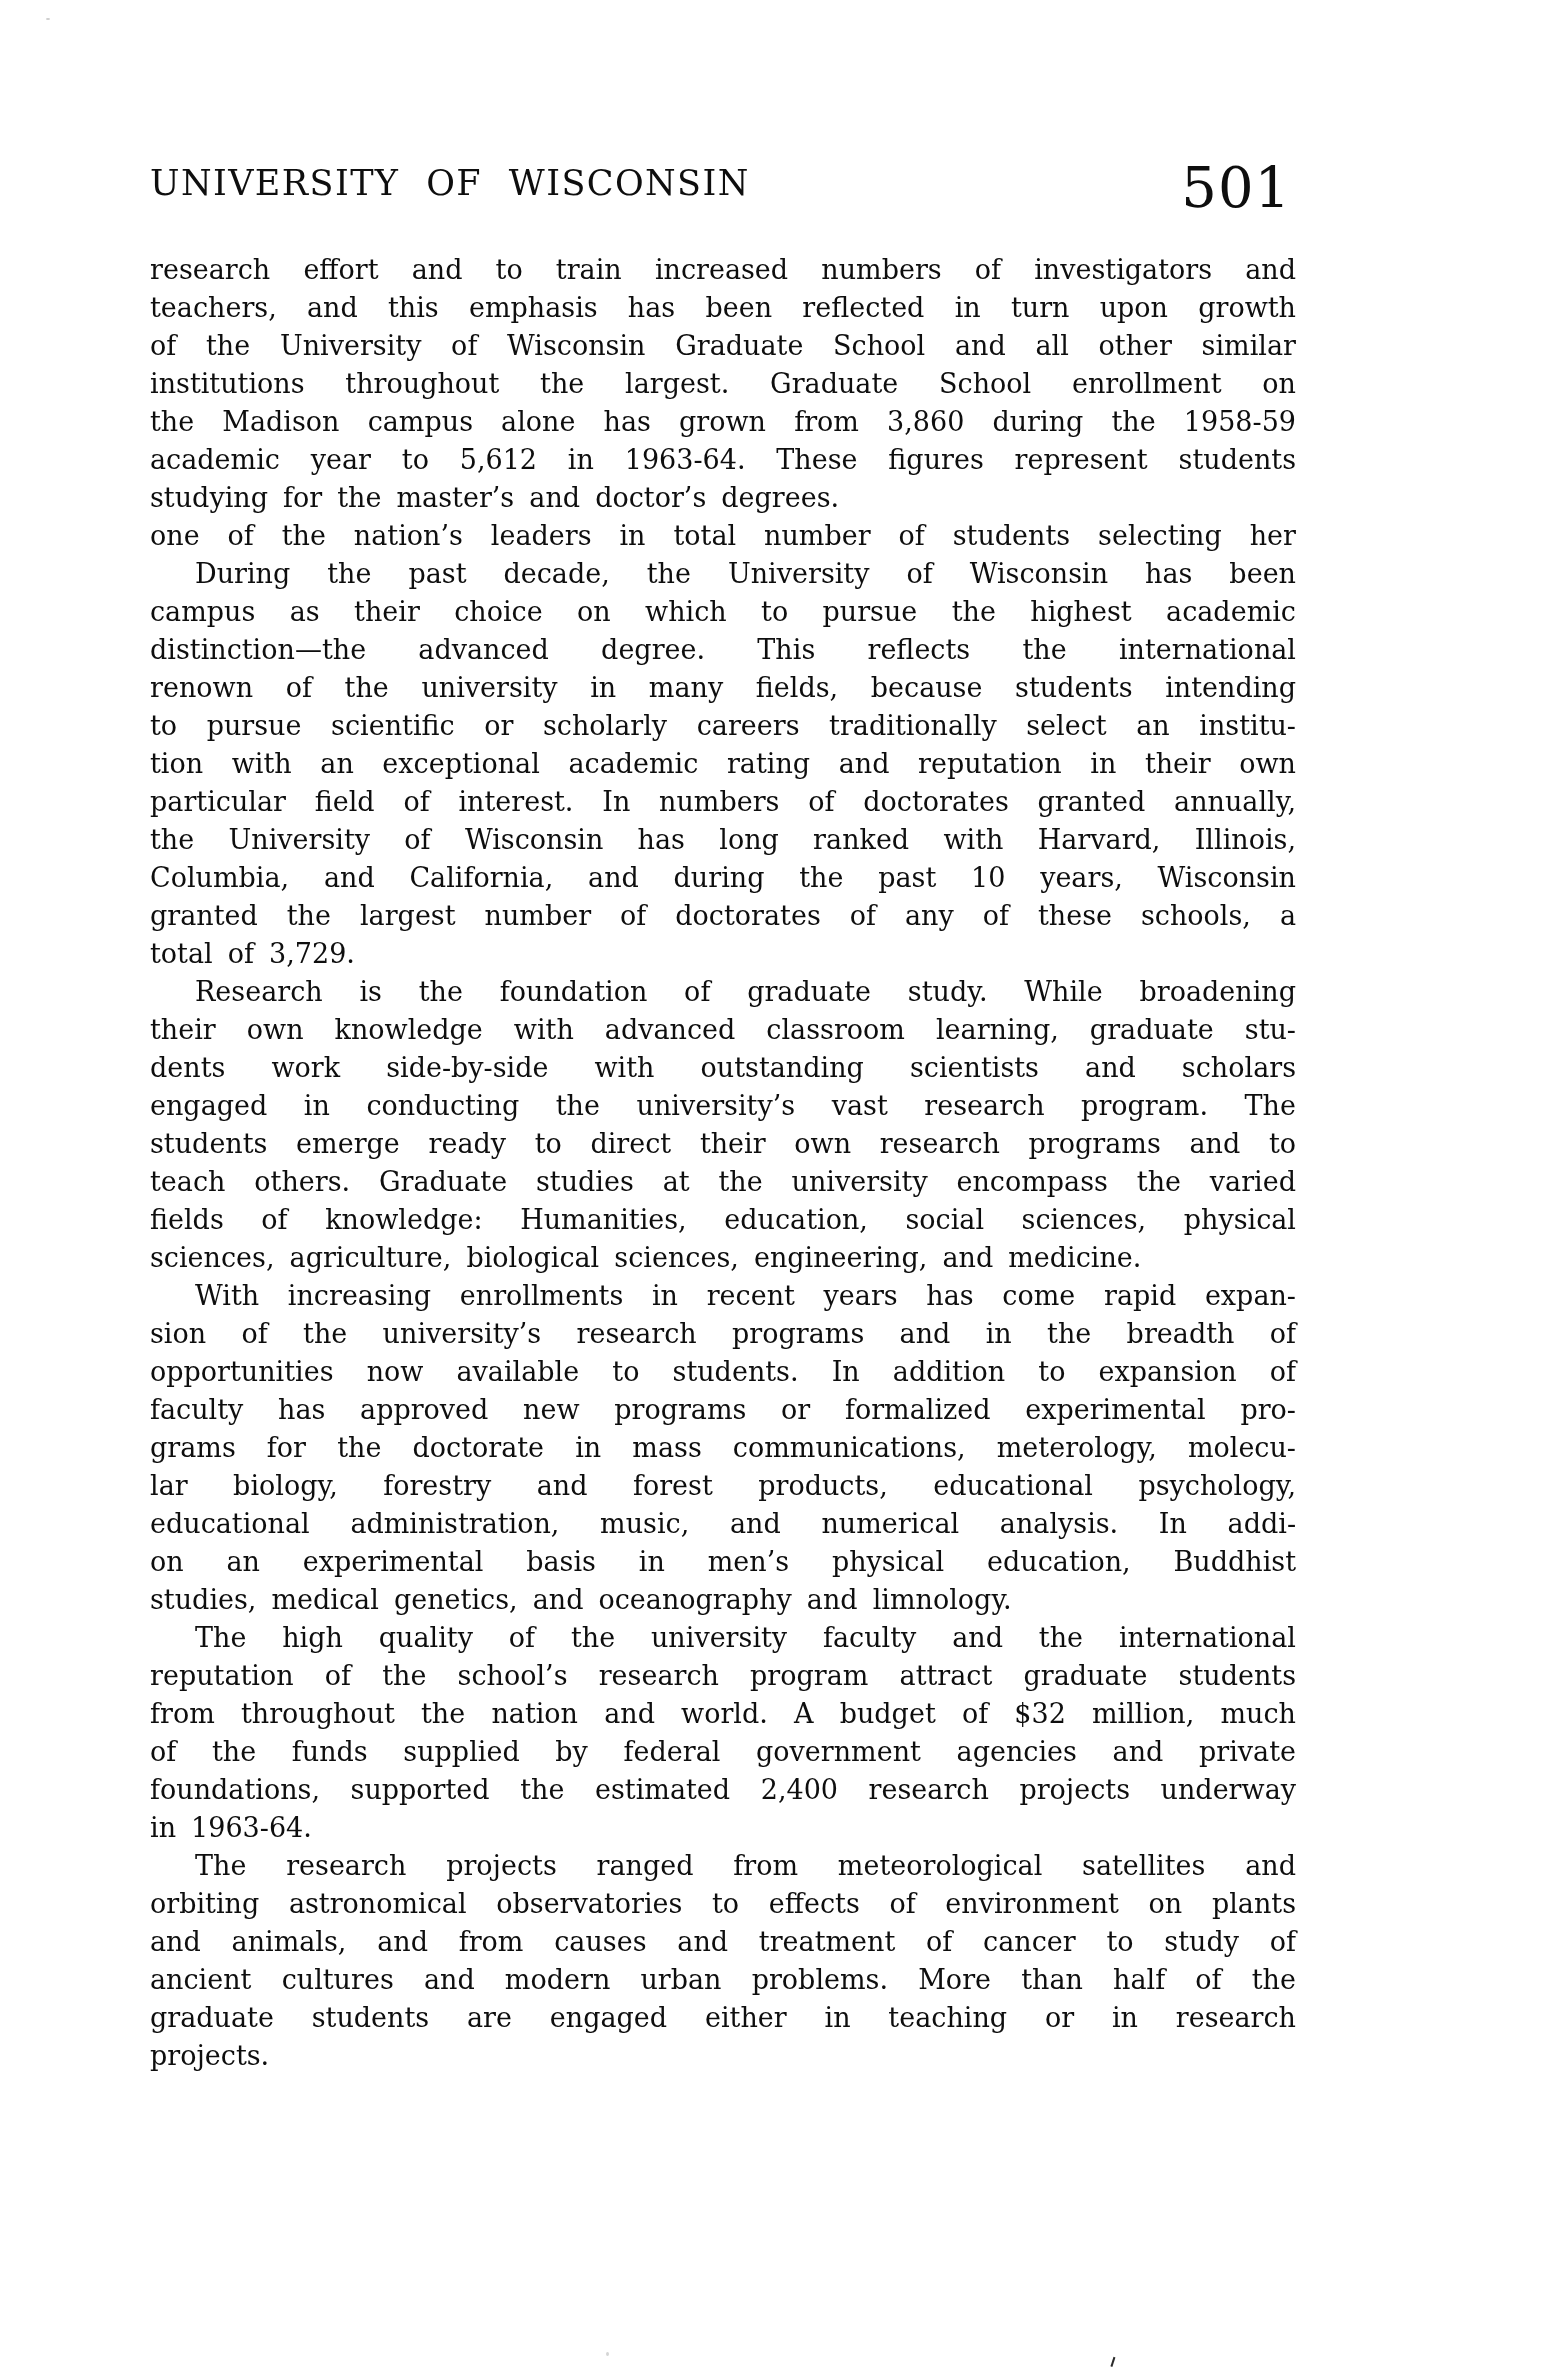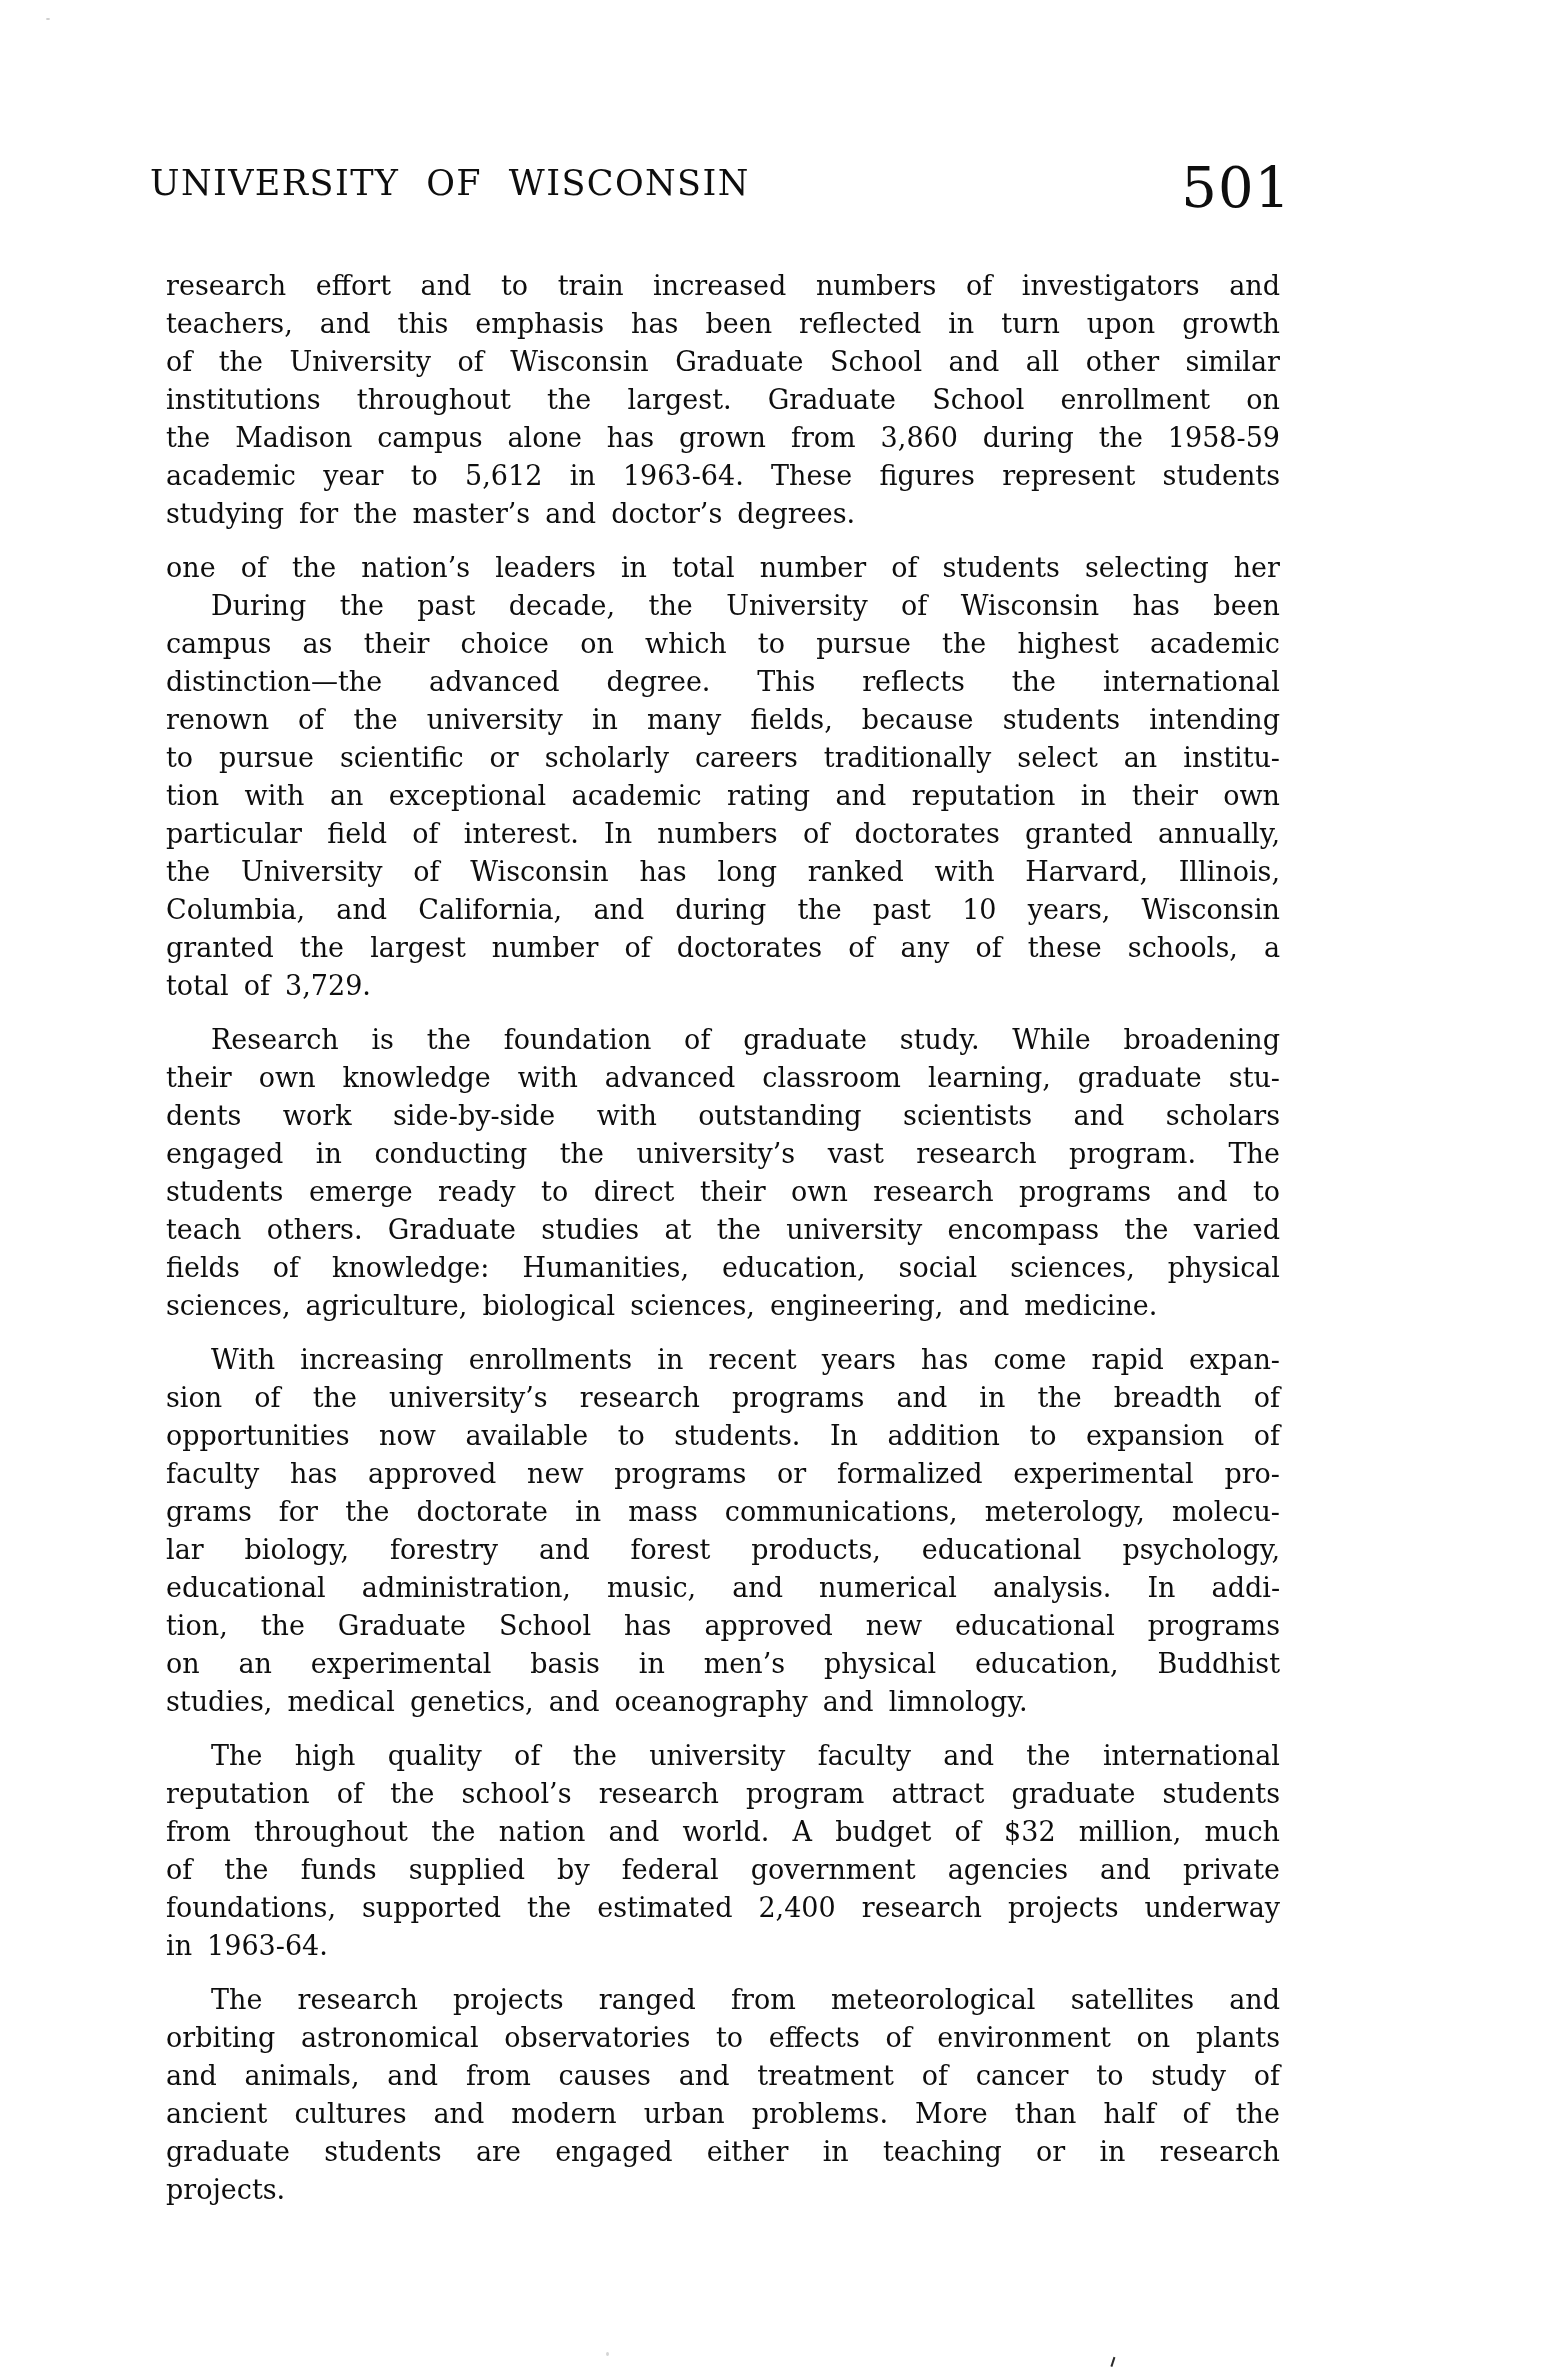--- a/index.html
+++ b/index.html
@@ -49,21 +49,21 @@
   .page-body {
     position: absolute;
     top: 251px;
     left: 150px;
     width: 1146px;
     font-size: 27px;
     line-height: 38px;
     word-spacing: 0.24em;
   }
   .paragraph {
-    margin: 16px;
+    margin: 0;
   }
   .line {
     text-align: justify;
     text-align-last: justify;
     white-space: normal;
     height: 38px;
     overflow: visible;
   }
   .line.last {
     text-align-last: left;
@@ -144,21 +144,20 @@
         <div class="line last">sciences, agriculture, biological sciences, engineering, and medicine.</div>
       </div>
       <div class="paragraph">
         <div class="line indent">With increasing enrollments in recent years has come rapid expan-</div>
         <div class="line">sion of the university’s research programs and in the breadth of</div>
         <div class="line">opportunities now available to students. In addition to expansion of</div>
         <div class="line">faculty has approved new programs or formalized experimental pro-</div>
         <div class="line">grams for the doctorate in mass communications, meterology, molecu-</div>
         <div class="line">lar biology, forestry and forest products, educational psychology,</div>
         <div class="line">educational administration, music, and numerical analysis. In addi-</div>
-        <div class="line">tion, the Graduate School has approved new educational programs</div>
         <div class="line">on an experimental basis in men’s physical education, Buddhist</div>
         <div class="line last">studies, medical genetics, and oceanography and limnology.</div>
       </div>
       <div class="paragraph">
         <div class="line indent">The high quality of the university faculty and the international</div>
         <div class="line">reputation of the school’s research program attract graduate students</div>
         <div class="line">from throughout the nation and world. A budget of $32 million, much</div>
         <div class="line">of the funds supplied by federal government agencies and private</div>
         <div class="line">foundations, supported the estimated 2,400 research projects underway</div>
         <div class="line last">in 1963-64.</div>

